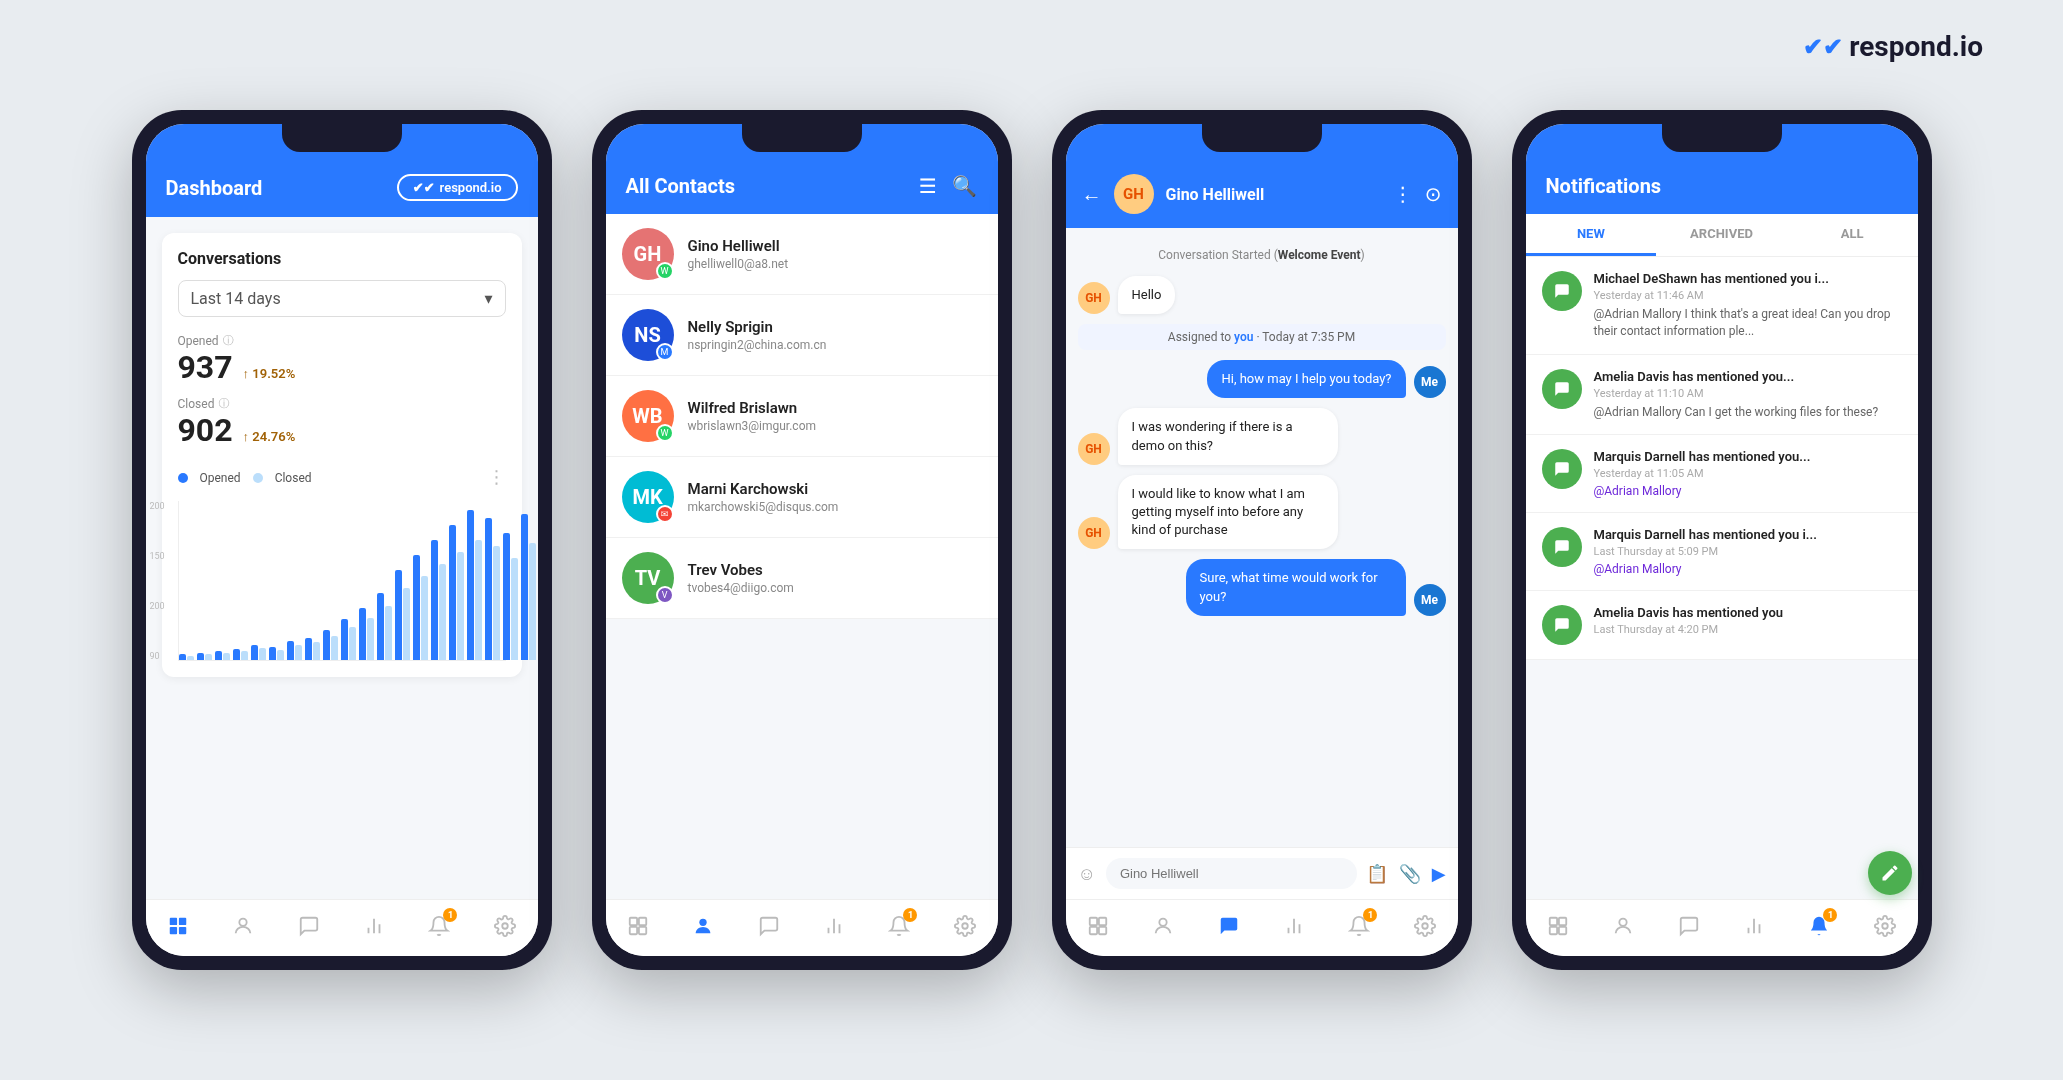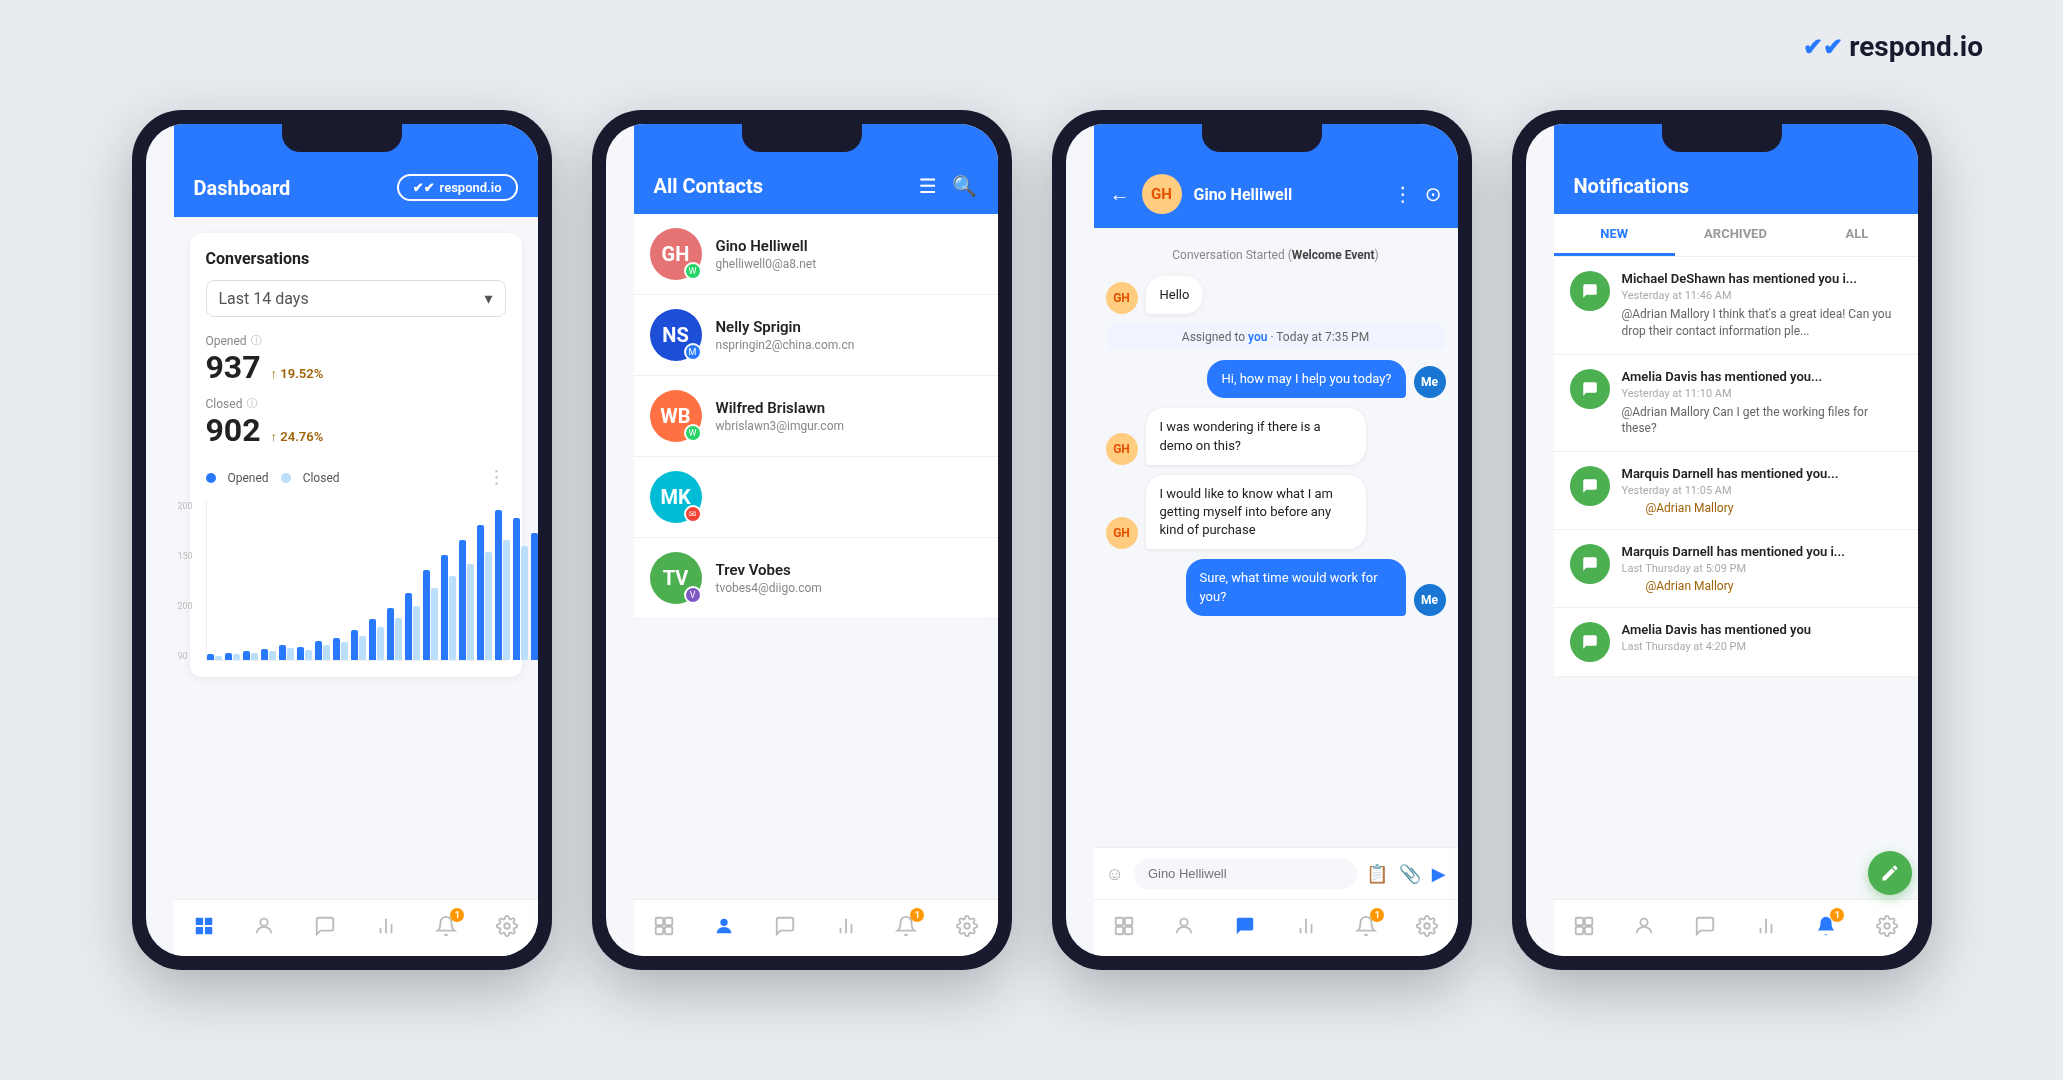--- a/index.html
+++ b/index.html
@@ -39,21 +39,20 @@
       box-shadow: 0 20px 60px rgba(0,0,0,0.25);
     }
     .phone-inner {
       width: 100%;
       height: 100%;
       background: #f5f7fa;
       border-radius: 38px;
       overflow: hidden;
       display: flex;
       flex-direction: column;
-      padding-left: 28px;
     }
     .notch {
       position: absolute;
       top: 14px;
       left: 50%;
       transform: translateX(-50%);
       width: 120px;
       height: 28px;
       background: #1a1a2e;
       border-radius: 0 0 18px 18px;
@@ -403,21 +402,21 @@
       align-items: center;
       justify-content: center;
       color: white;
       font-size: 16px;
       flex-shrink: 0;
     }
     .notif-content { flex: 1; }
     .notif-title { font-size: 13px; font-weight: 600; color: #222; margin-bottom: 3px; }
     .notif-time { font-size: 11px; color: #aaa; margin-bottom: 4px; }
     .notif-text { font-size: 12px; color: #666; line-height: 1.4; }
-    .notif-mention { font-size: 12px; color: #a16207; margin-top: 3px; margin-left: 24px; }
+    .notif-mention { font-size: 12px; color: #6d28d9; margin-top: 3px; }
     .fab-btn {
       position: absolute;
       bottom: 75px;
       right: 20px;
       width: 44px;
       height: 44px;
       background: #4caf50;
       border-radius: 50%;
       display: flex;
       align-items: center;
@@ -681,20 +680,24 @@
     <div class="contact-info">
       <div class="contact-name">Wilfred Brislawn</div>
       <div class="contact-email">wbrislawn3@imgur.com</div>
     </div>
   </div>
           <div class="contact-item">
     <div class="avatar-wrap">
       <div class="avatar" style="background:#00bcd4;">MK</div>
       <div class="channel-badge" style="background:#f44336;color:white;">✉</div>
     </div>
+    <div class="contact-info">
+      <div class="contact-name">Marni Karchowski</div>
+      <div class="contact-email">mkarchowski5@disqus.com</div>
+    </div>
   </div>
           <div class="contact-item">
     <div class="avatar-wrap">
       <div class="avatar" style="background:#4caf50;">TV</div>
       <div class="channel-badge" style="background:#7e57c2;color:white;">V</div>
     </div>
     <div class="contact-info">
       <div class="contact-name">Trev Vobes</div>
       <div class="contact-email">tvobes4@diigo.com</div>
     </div>

